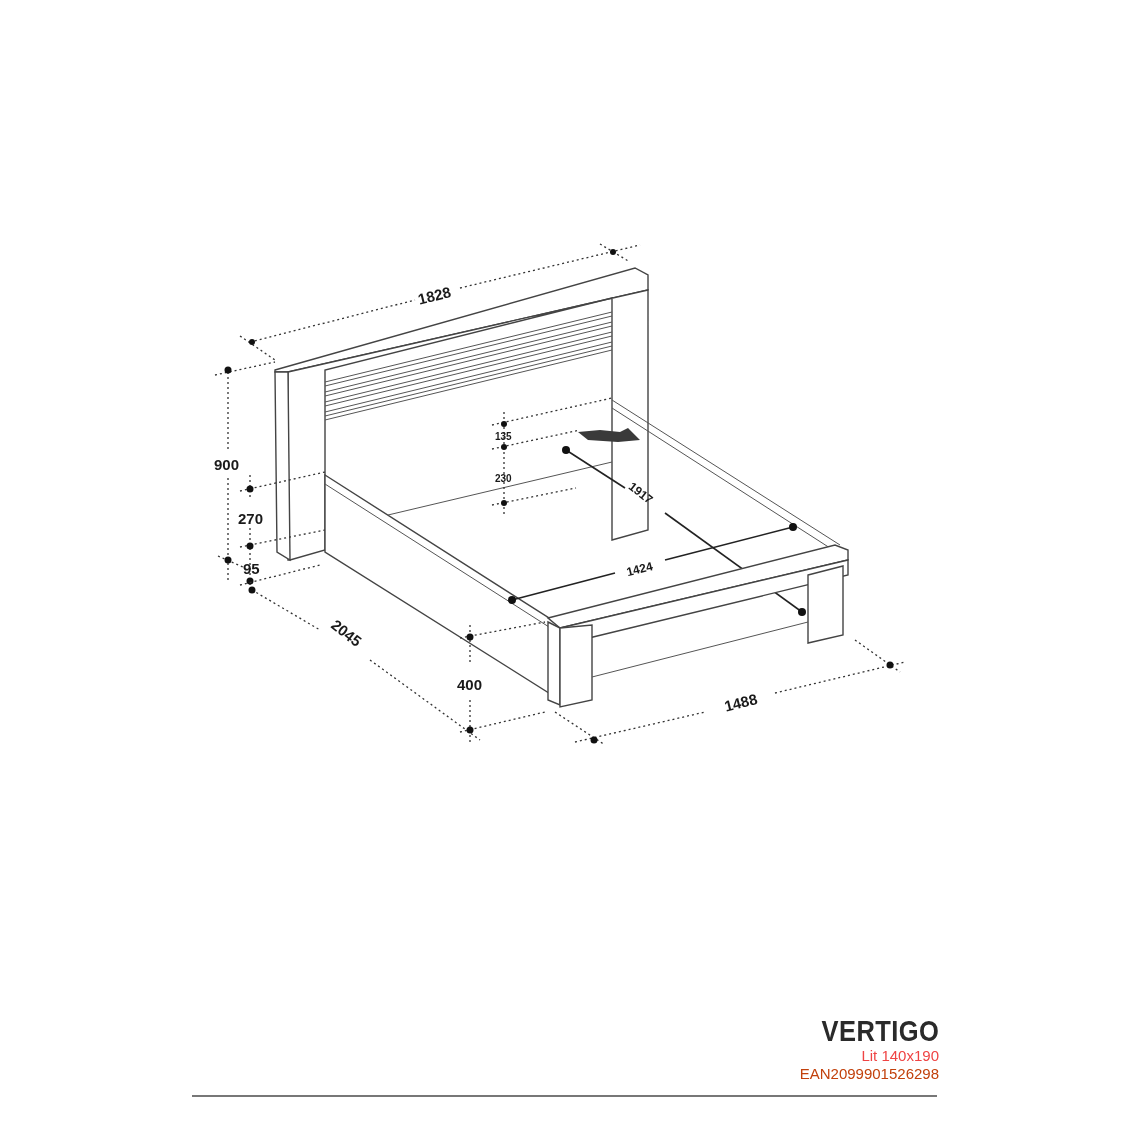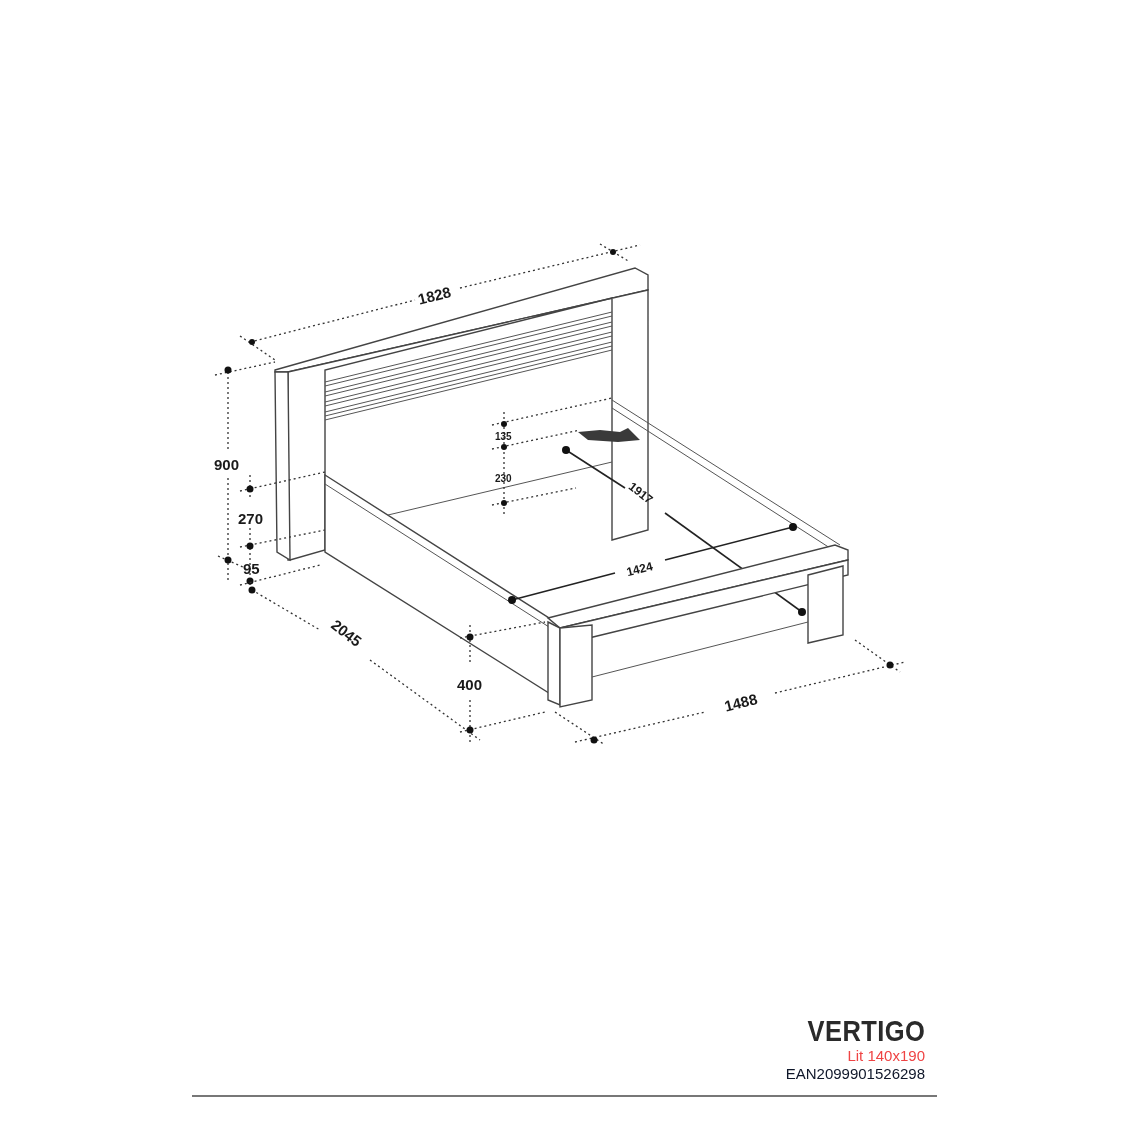--- a/index.html
+++ b/index.html
@@ -5,24 +5,24 @@
     html, body { margin: 0; padding: 0; background: #ffffff; }
     body { width: 1140px; height: 1140px; position: relative; overflow: hidden; font-family: "Liberation Sans", sans-serif; }
     svg.drawing { position: absolute; left: 0; top: 0; }
     .dim { font-family: "Liberation Sans", sans-serif; font-weight: bold; font-size: 15px; fill: #1a1a1a; }
     .dim-sm { font-family: "Liberation Sans", sans-serif; font-weight: bold; font-size: 10px; fill: #1a1a1a; }
     .ln { stroke: #444; stroke-width: 1.4; fill: #fff; }
     .ln2 { stroke: #555; stroke-width: 1; fill: none; }
     .dot { stroke: #333; stroke-width: 1.3; stroke-dasharray: 2 3; fill: none; }
     .solid { stroke: #222; stroke-width: 1.6; fill: none; }
     .pt { fill: #111; }
-    .title-block { position: absolute; right: 215px; top: 1015px; text-align: right; color: #333; }
+    .title-block { position: absolute; right: 201px; top: 1015px; text-align: right; color: #333; }
     .product-name { font-family: "Liberation Sans", sans-serif; font-weight: bold; font-size: 30px; letter-spacing: 0.5px; color: #2a2a2a; line-height: 32px; transform: scaleX(0.85); transform-origin: right center; }
     .product-sub { font-size: 15px; line-height: 18px; color: #ef4444; }
-    .product-ean { font-size: 15px; line-height: 18px; color: #0f172a; }
+    .product-ean { font-size: 15px; line-height: 18px; color: #c2410c; }
     .rule { position: absolute; left: 192px; top: 1095px; width: 745px; height: 2px; background: #777; }
   </style>
 </head>
 <body>
 
 <svg class="drawing" width="1140" height="1140" viewBox="0 0 1140 1140">
 
   <g>
     <line class="dot" x1="250" y1="342" x2="415" y2="300"></line>
     <line class="dot" x1="460" y1="288" x2="640" y2="245"></line>

